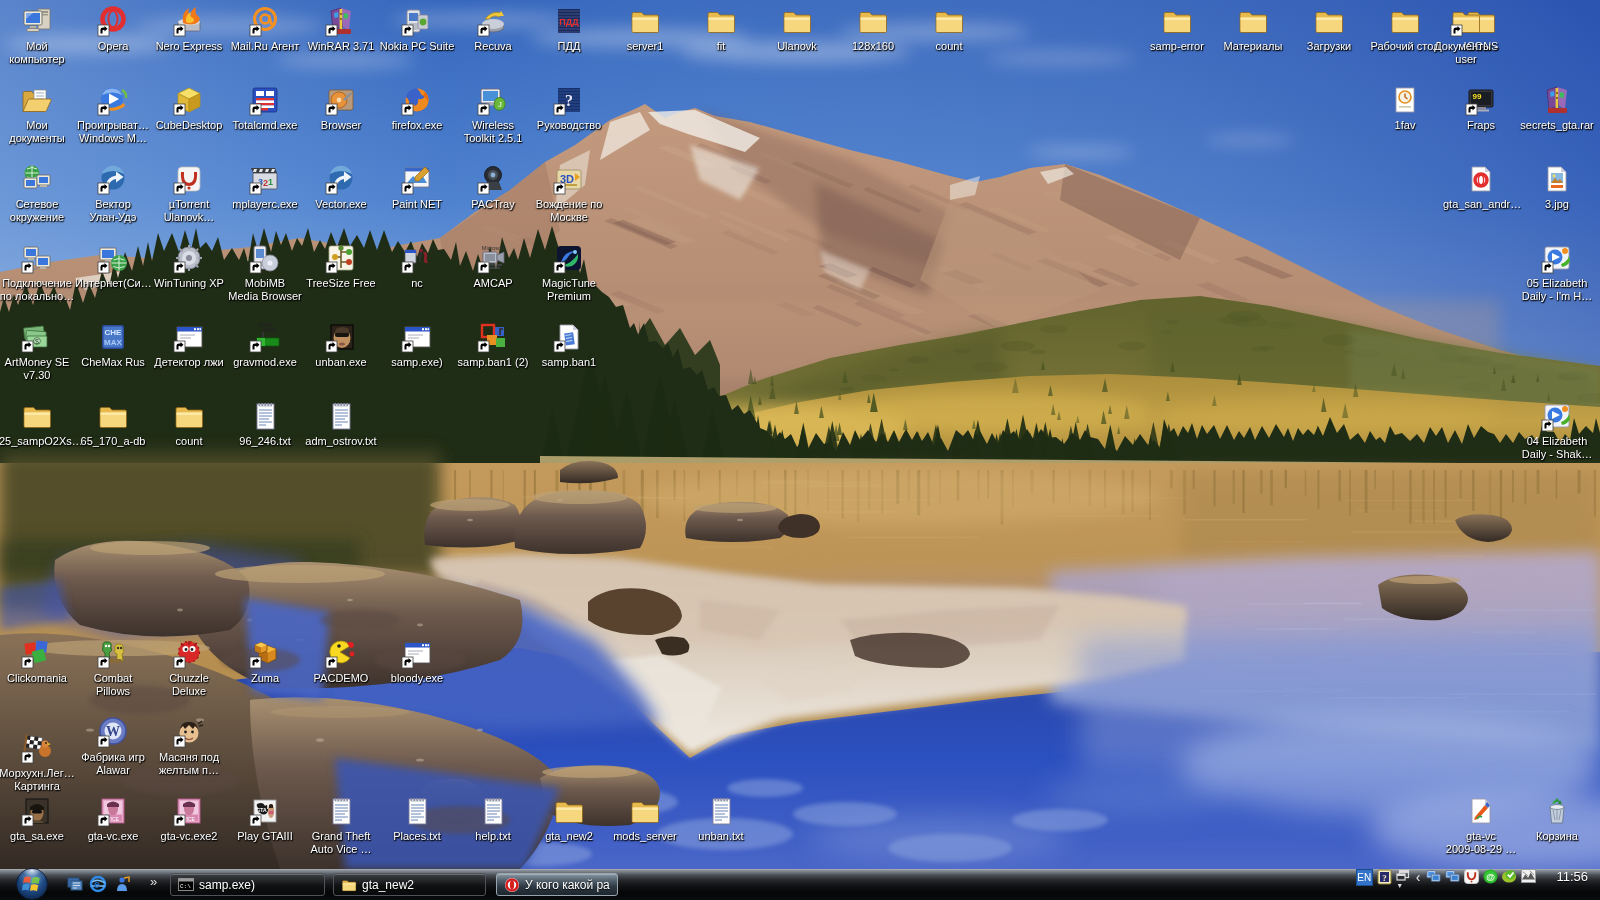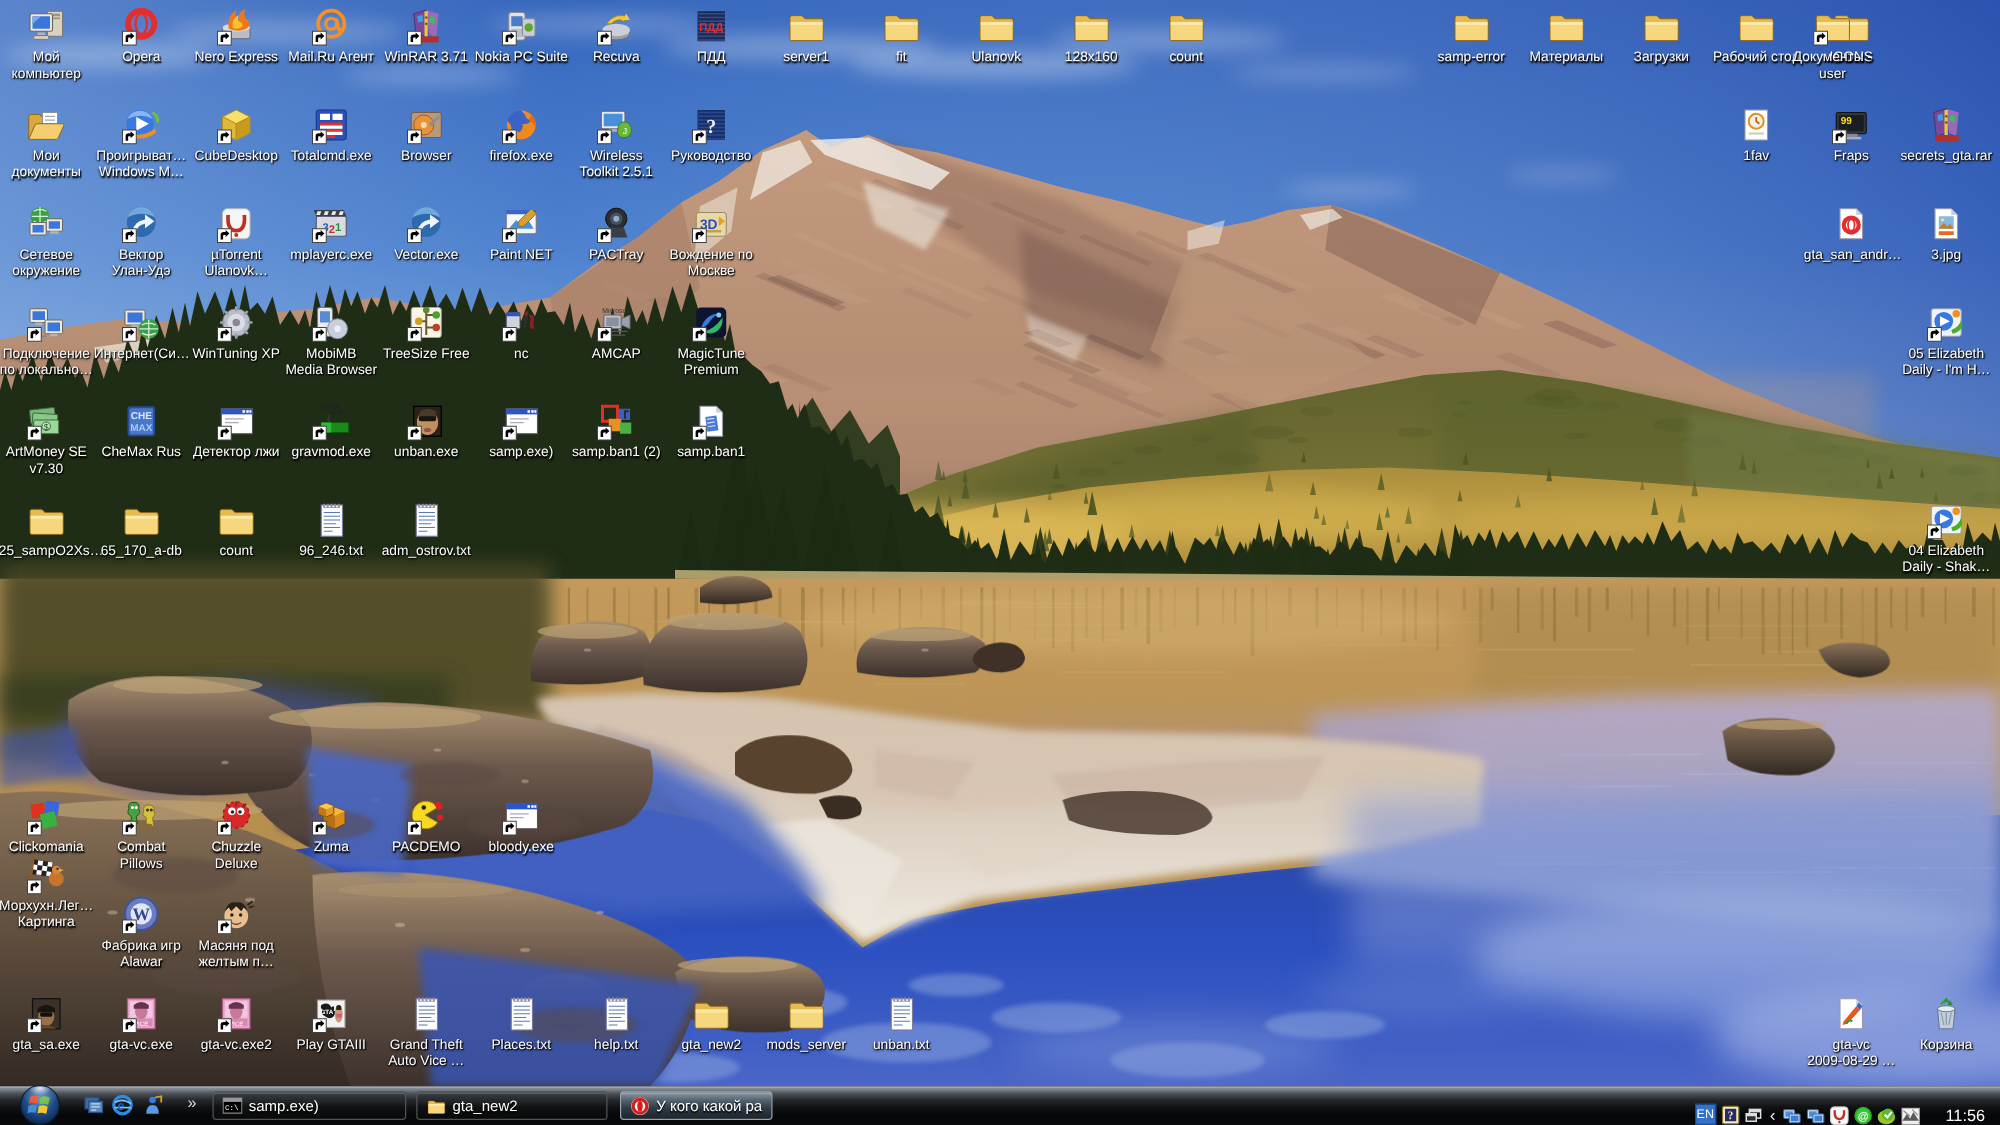--- a/index.html
+++ b/index.html
@@ -14,21 +14,21 @@
 #tb-top{position:absolute;top:0;left:0;width:100%;height:1px;background:#c8ccd0;opacity:.7}
 .ql{position:absolute;top:6px}
 .chev{position:absolute;top:5px;color:#ddd;font-size:13px}
 .tbtn{position:absolute;top:4px;height:23px;border-radius:3px;border:1px solid #50545a;
  background:linear-gradient(#3c3f43 0,#222427 35%,#101112 55%,#080909 100%);
  color:#fff;font-size:12px;display:flex;align-items:center;gap:5px;padding:0 7px;
  box-shadow:inset 0 1px 0 rgba(255,255,255,.25)}
 .tbtn svg{flex:0 0 auto}
 .tbtn span{white-space:nowrap;overflow:hidden;text-shadow:0 1px 1px #000}
 .tbtn.act{background:linear-gradient(#8b98a5 0,#55636f 30%,#2e3a44 60%,#1d262e 100%);border-color:#9aa4ac}
-#tray{position:absolute;right:0;top:0;height:31px;display:flex;align-items:flex-end;gap:4px;padding-right:12px}
+#tray{position:absolute;right:0;top:0;height:31px;display:flex;align-items:flex-start;gap:4px;padding-right:12px}
 .en{width:17px;height:17px;background:#3272c8;border:1px solid #1a4a90;color:#fff;font-size:10px;
  display:flex;align-items:center;justify-content:center}
 .ti{display:flex;align-items:center}
 .caret{position:absolute;left:2px;top:12px;color:#ddd;font-size:8px}
 .chev2{color:#eee;font-size:14px;margin:0 2px}
 #clock{color:#fff;font-size:13px;margin-left:16px;text-shadow:0 1px 1px #000}
 </style></head>
 <body>
 <div id="desk">
 
@@ -1557,21 +1557,21 @@
           <line x1="7" y1="14" x2="22" y2="14"></line>
           <line x1="7" y1="17" x2="18" y2="17"></line>
         </g>
         <g>
           <rect x="1" y="20" width="11" height="11" fill="#fff" stroke="#404040" stroke-width="0.8"></rect>
           <path d="M3.5 28.5 L3.5 24.5 Q3.5 22.5 6 22.5 L7.5 22.5 L7.5 21 L10.5 23.8 L7.5 26.6 L7.5 25 L6 25 Q5.5 25 5.5 25.5 L5.5 28.5 Z" fill="#000"></path>
         </g>
       </svg>
       <div class="lb">bloody.exe</div>
     </div>
-<div class="ic" style="left:-1px;top:684px">
+<div class="ic" style="left:-1px;top:732px">
       <svg width="32" height="32" viewBox="0 0 32 32">
         <g transform="rotate(8 16 16)">
           <rect x="4" y="5" width="16" height="12" fill="#fff" stroke="#555" stroke-width="0.8"></rect>
           <rect x="4" y="5" width="4" height="4" fill="#222"></rect>
           <rect x="12" y="5" width="4" height="4" fill="#222"></rect>
           <rect x="8" y="9" width="4" height="4" fill="#222"></rect>
           <rect x="16" y="9" width="4" height="4" fill="#222"></rect>
           <rect x="4" y="13" width="4" height="4" fill="#222"></rect>
           <rect x="12" y="13" width="4" height="4" fill="#222"></rect>
           <rect x="3" y="4" width="2" height="24" fill="#8a5a28"></rect>

